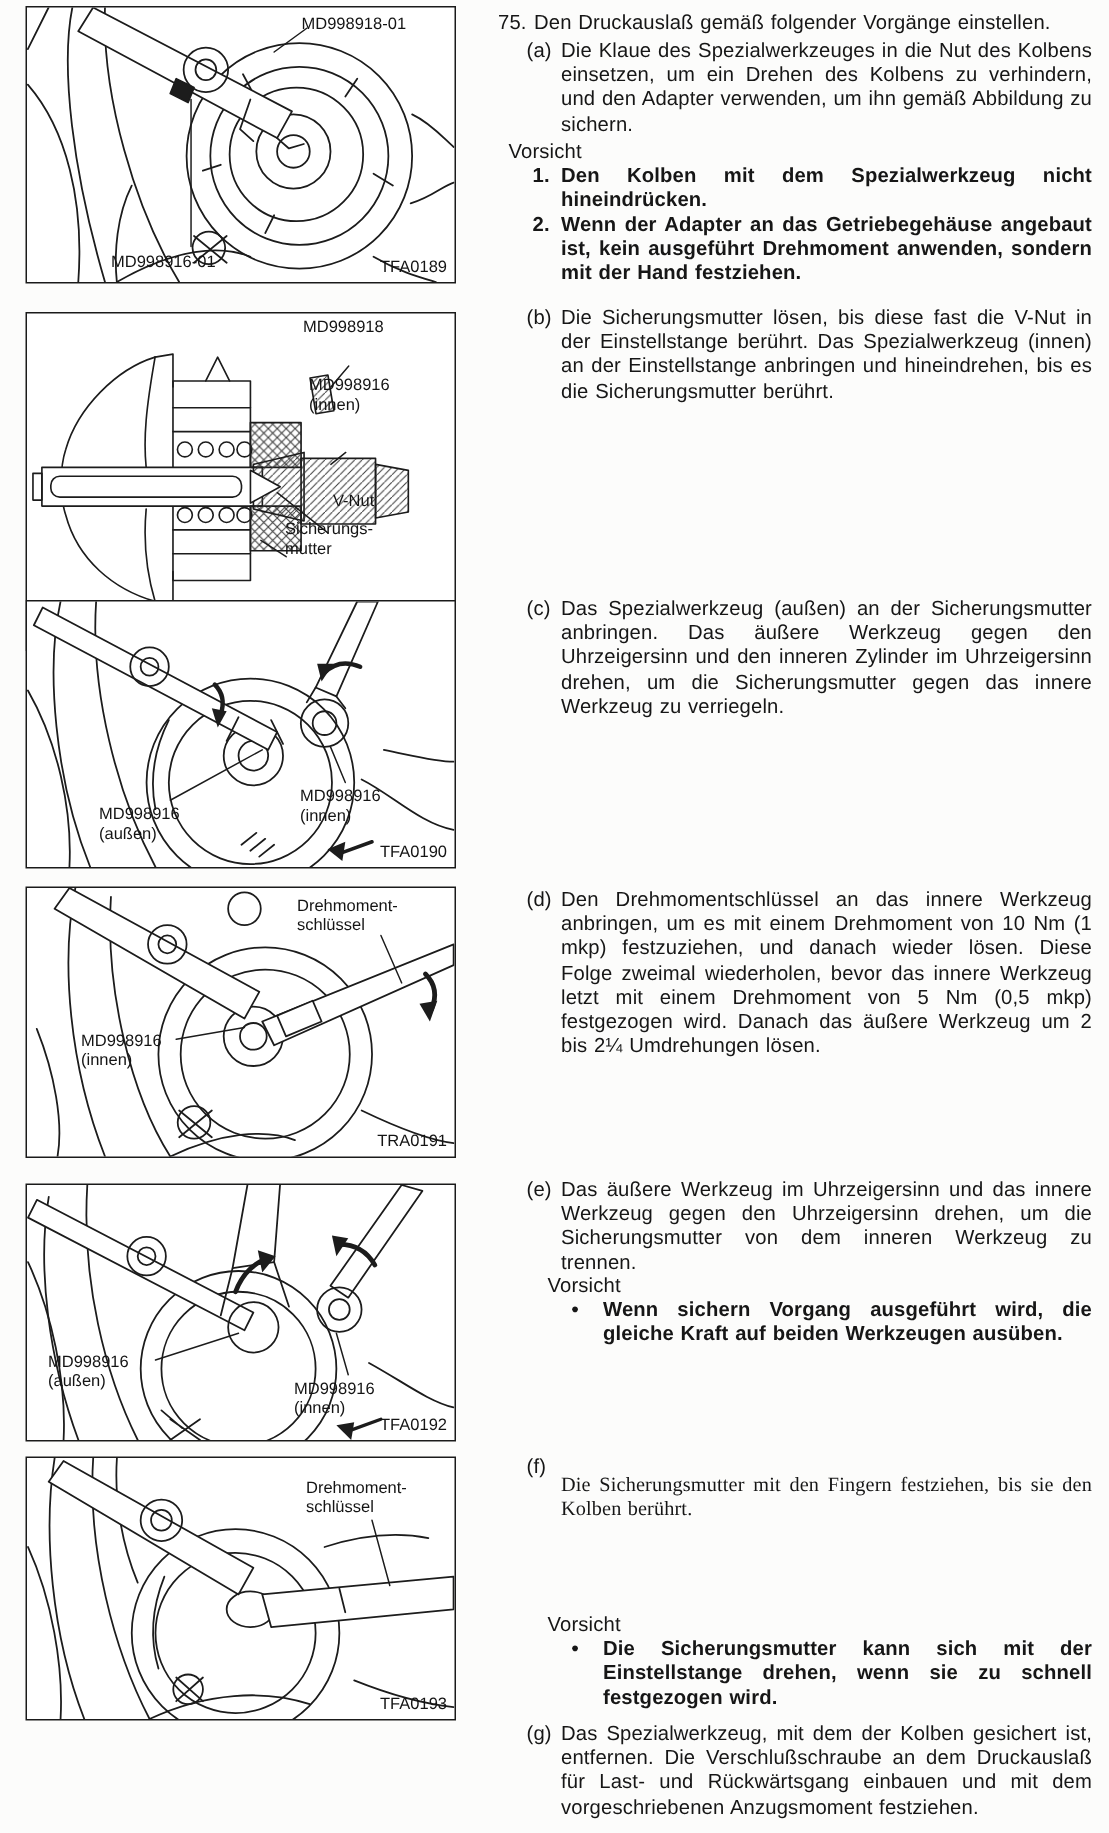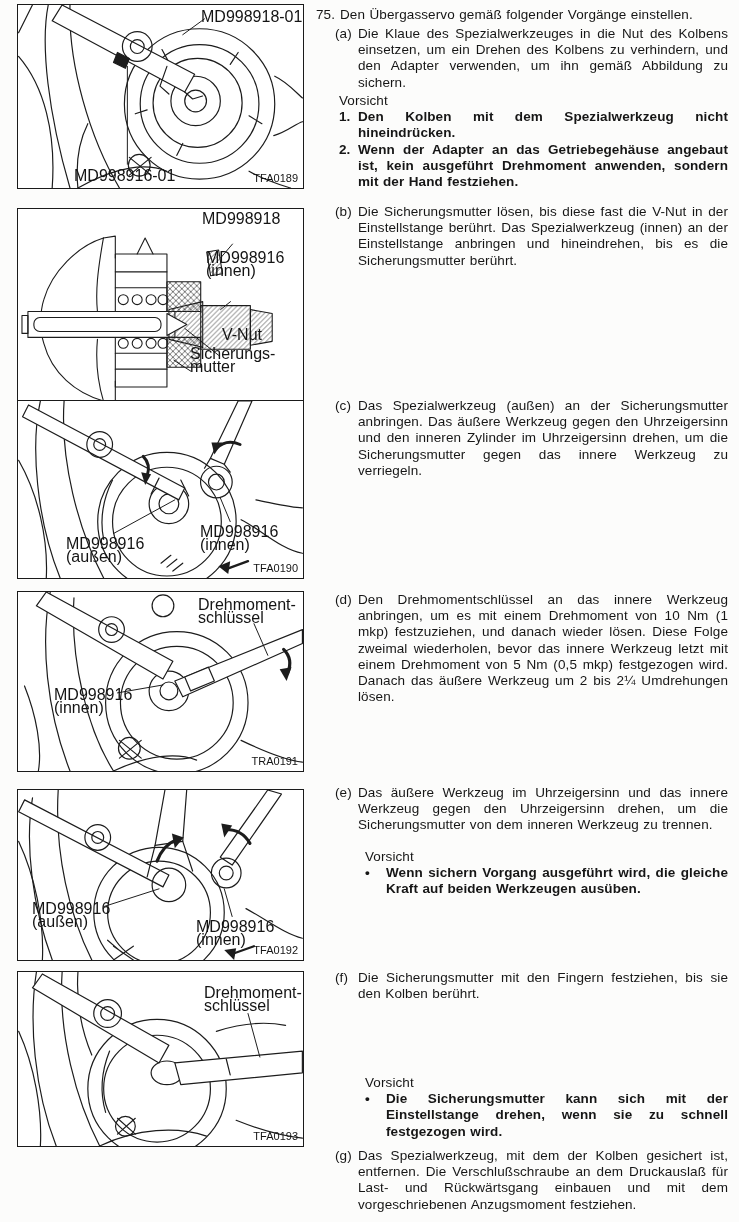--- a/index.html
+++ b/index.html
@@ -6,40 +6,40 @@
   body{
     width:739px;height:1222px;position:relative;overflow:hidden;
     background:#fcfcfb;color:#161616;
     font-family:"Liberation Sans","DejaVu Sans",sans-serif;
     font-size:13.5px;line-height:16.2px;letter-spacing:0.1px;word-spacing:0.6px;
   }
   
   .fig{position:absolute;left:17px;width:287px;border:1.6px solid #1a1a1a;
        background:#fff;box-sizing:border-box;}
   .fig svg{position:absolute;left:0;top:0;width:100%;height:100%;}
-  .fig-label{position:absolute;font-size:16px;line-height:13px;letter-spacing:0;
+  .fig-label{position:absolute;font-size:11px;line-height:13px;letter-spacing:0;
        word-spacing:0;white-space:pre-line;color:#141414;}
   .fig-code{position:absolute;right:5px;bottom:2px;font-size:11px;
        letter-spacing:0;word-spacing:0;color:#141414;}
   .fig-code.bold{font-weight:bold;}
   
   .col{position:absolute;left:316px;top:0;width:412px;height:100%;}
   .block{position:absolute;left:0;width:100%;}
   .row{display:flex;align-items:flex-start;}
-  .lbl{flex:0 0 24px;}
+  .lbl{flex:0 0 24px;margin-left:16px;}
   .txt{flex:1;text-align:justify;}
   .sub{padding-left:19px;box-sizing:border-box;}
   .sub .lbl{flex:0 0 23px;}
   .caut{padding-left:23px;box-sizing:border-box;font-weight:bold;}
   .caut .lbl{flex:0 0 19px;}
   .caut-nest{padding-left:49px;box-sizing:border-box;font-weight:bold;}
   .caut-nest .lbl{flex:0 0 21px;}
   .caut-title{font-weight:normal;}
   .spec{padding-left:47px;box-sizing:border-box;font-weight:bold;}
-  .p2{margin-top:0;}
+  .p2{margin-top:12px;font-family:Liberation Serif, serif;}
 </style>
 </head>
 <body>
 
 <div class="fig" style="top:4px;height:185px">
   <svg viewBox="0 0 287 185">
     <g stroke="#1c1c1c" fill="none" stroke-width="1.2" stroke-linecap="round" stroke-linejoin="round">
       <path d="M30,0 C22,40 30,110 52,185"></path>
       <path d="M52,0 C50,60 72,135 102,185"></path>
       <path d="M0,52 C26,82 38,130 34,185"></path>
@@ -256,21 +256,21 @@
   <div class="fig-label" style="left:186px;top:14px">Drehmoment-
 schlüssel</div>
   <div class="fig-code">TFA0193</div>
 </div>
 
 <div class="col">
 
   <div class="block" style="top:7px">
     <div class="row">
       <span class="lbl">75.</span>
-      <div class="txt">Den Übergasservo gemäß folgender Vorgänge einstellen.</div>
+      <div class="txt">Den Druckauslaß gemäß folgender Vorgänge einstellen.</div>
     </div>
   </div>
 
   <div class="block sub" style="top:26px">
     <div class="row">
       <span class="lbl">(a)</span>
       <div class="txt">Die Klaue des Spezialwerkzeuges in die Nut des Kolbens einsetzen, um ein Drehen des Kolbens zu verhindern, und den Adapter verwenden, um ihn gemäß Abbildung zu sichern.</div>
     </div>
   </div>
 

